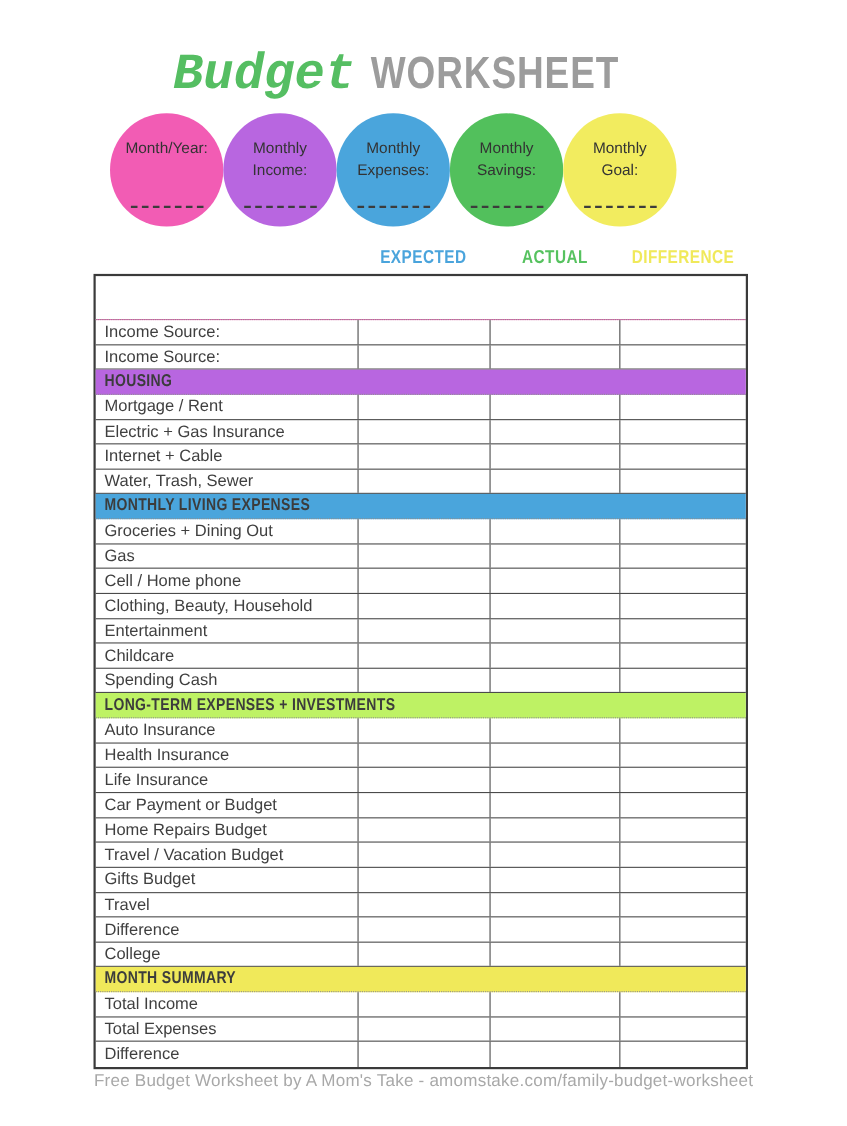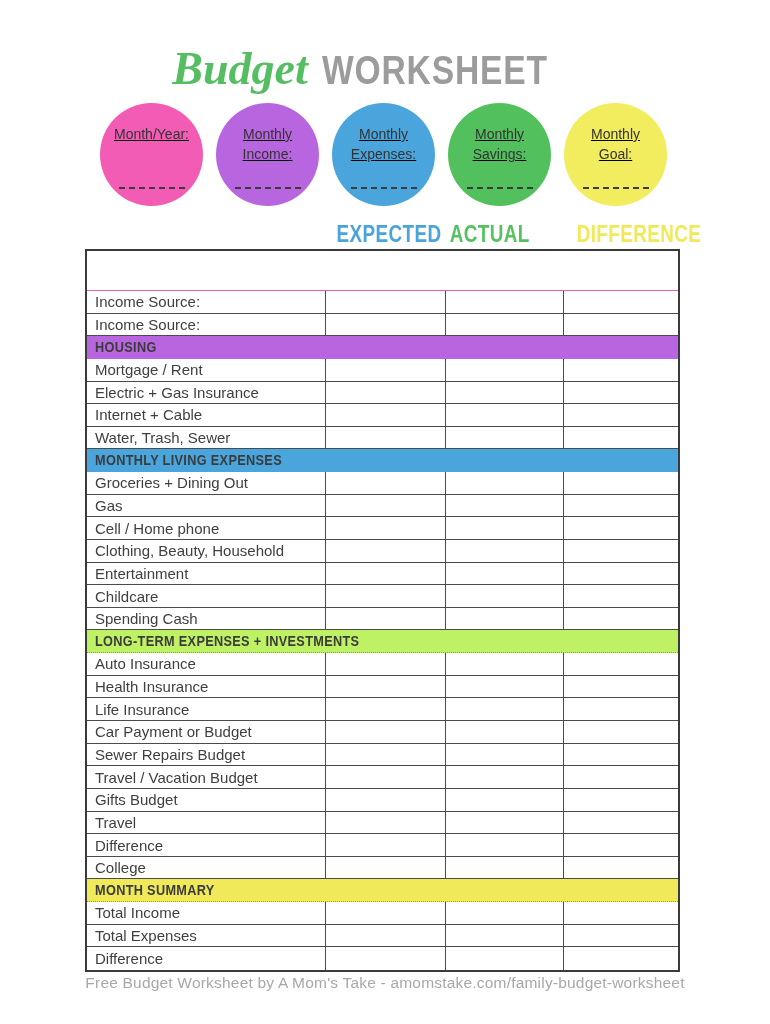--- a/index.html
+++ b/index.html
@@ -16,21 +16,21 @@
   
   #title {
     position: absolute;
     top: 42px;
     left: 0;
     width: 100%;
     text-align: center;
     white-space: nowrap;
   }
   .title-script {
-    font-family: Liberation Serif, serif;
+    font-family: Liberation Mono, monospace;
     font-style: italic;
     font-weight: bold;
     font-size: 46px;
     color: #55BE62;
     vertical-align: baseline;
   }
   .title-block {
     display: inline-block;
     font-family: "Liberation Sans", sans-serif;
     font-weight: 800;
@@ -42,22 +42,21 @@
     margin-left: 10px;
     vertical-align: baseline;
   }
 
   
   #circles {
     position: absolute;
     top: 103px;
     left: 100px;
     display: flex;
-    gap: 13px;
-    text-decoration: underline;
+    gap: 0;
   }
   .circle {
     position: relative;
     width: 103px;
     height: 103px;
     border-radius: 50%;
     text-align: center;
     flex: 0 0 auto;
   }
   .circle-label {
@@ -79,30 +78,30 @@
     border-bottom: 2px dashed #3c3c3c;
   }
 
   
   .col-header {
     position: absolute;
     top: 224px;
     height: 20px;
     text-align: center;
     font-weight: 800;
-    font-size: 23px;
+    font-size: 17px;
     line-height: 20px;
   }
   .col-header > span {
     display: inline-block;
     transform: scaleX(0.82);
     letter-spacing: 0.5px;
   }
   .col-header.c0 { left: 325px; width: 120px; }
-  .col-header.c1 { left: 431px; width: 118px; }
+  .col-header.c1 { left: 445px; width: 118px; }
   .col-header.c2 { left: 563px; width: 115px; }
 
   
   #budget-table {
     position: absolute;
     left: 85px;
     top: 249px;
     width: 595px;
     height: 723px;
     border: 2px solid #3a3a3a;
@@ -308,21 +307,21 @@
         <div class="cell-value"></div>
         <div class="cell-value"></div>
       </div>
       <div class="data-row">
         <div class="cell-label">Car Payment or Budget</div>
         <div class="cell-value"></div>
         <div class="cell-value"></div>
         <div class="cell-value"></div>
       </div>
       <div class="data-row">
-        <div class="cell-label">Sewer Repairs Budget</div>
+        <div class="cell-label">Home Repairs Budget</div>
         <div class="cell-value"></div>
         <div class="cell-value"></div>
         <div class="cell-value"></div>
       </div>
       <div class="data-row">
         <div class="cell-label">Travel / Vacation Budget</div>
         <div class="cell-value"></div>
         <div class="cell-value"></div>
         <div class="cell-value"></div>
       </div>

